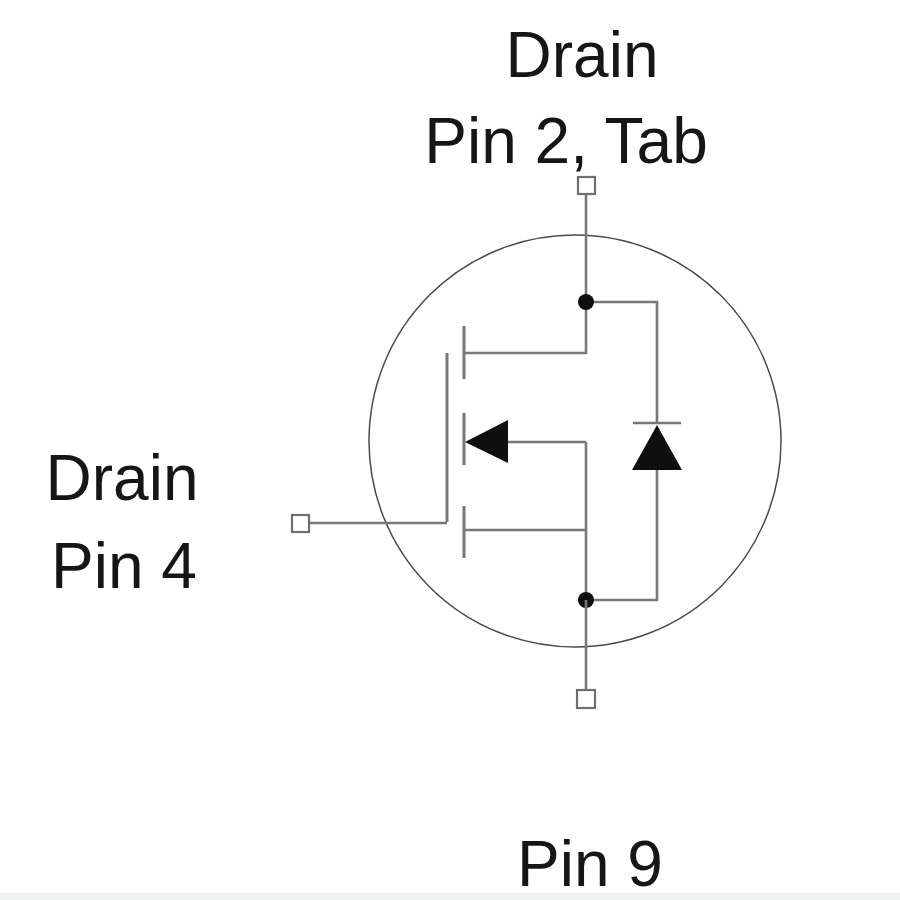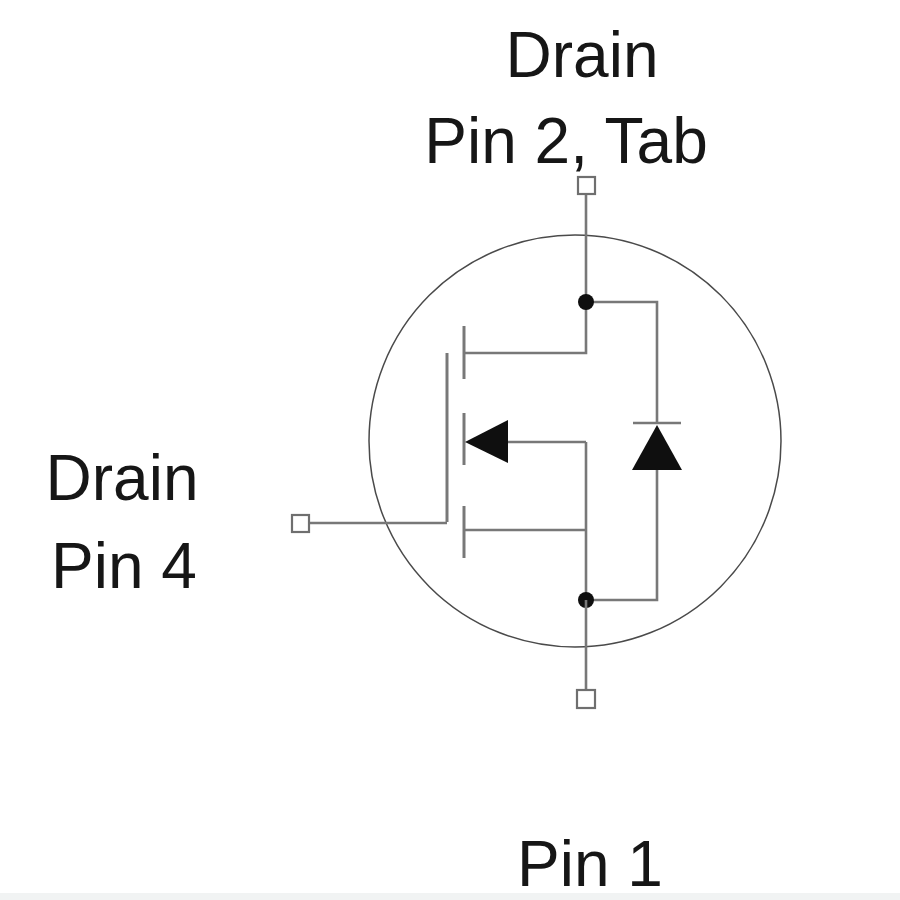--- a/index.html
+++ b/index.html
@@ -80,16 +80,16 @@
     <rect x="292" y="515" width="17" height="17" fill="#ffffff" stroke="#6f6f6f" stroke-width="2.2"></rect>
     <rect x="577" y="690" width="18" height="18" fill="#ffffff" stroke="#6f6f6f" stroke-width="2.2"></rect>
   </svg>
 
   <div class="lbl" style="left:582px; top:55px">Drain</div>
   <div class="lbl" style="left:566px; top:141px">Pin 2, Tab</div>
 
   <div class="lbl" style="left:122px; top:478px">Drain</div>
   <div class="lbl" style="left:124px; top:566px">Pin 4</div>
 
-  <div class="lbl" style="left:590px; top:864px">Pin 1</div>
+  <div class="lbl" style="left:590px; top:864px">Pin 9</div>
 
   <div class="bottom-strip"></div>
 </div>
 
 </body></html>

